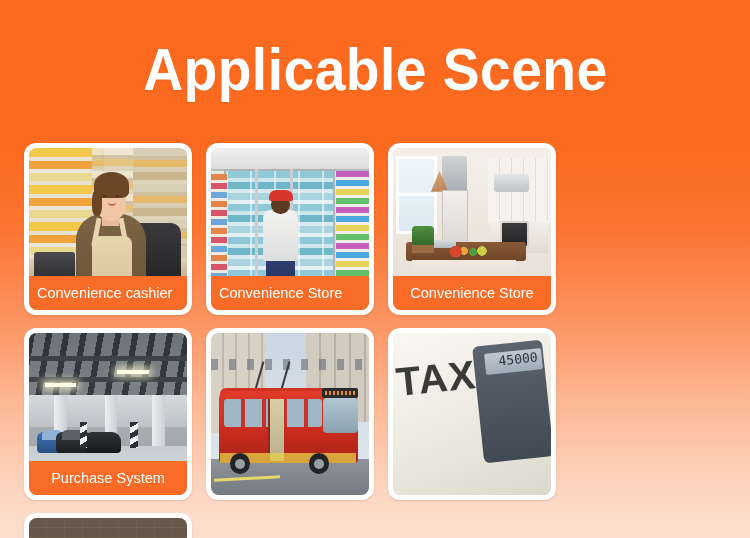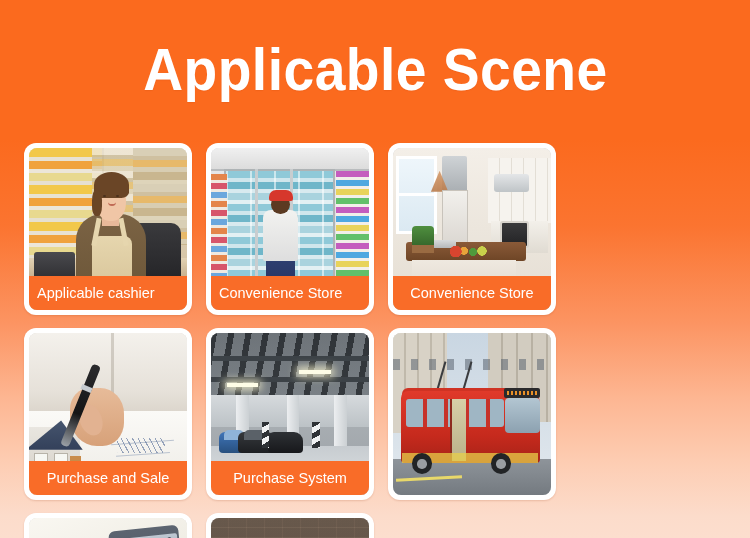--- a/index.html
+++ b/index.html
@@ -421,21 +421,21 @@
           <div class="sc-strapA"></div>
           <div class="sc-strapB"></div>
           <div class="sc-neck"></div>
           <div class="sc-head"></div>
           <div class="sc-hair"></div>
           <div class="sc-hair2"></div>
           <div class="sc-eyeA"></div>
           <div class="sc-eyeB"></div>
           <div class="sc-smile"></div>
         </div>
-        <div class="caption left">Applicable cashier</div>
+        <div class="caption left">Convenience cashier</div>
       </div>
     </div>
 
     <div class="card">
       <div class="card-inner">
         <div class="photo">
           <div class="cs-bg"></div>
           <div class="cs-ceil"></div>
           <div class="cs-cool"></div>
           <div class="cs-div" style="left:28%"></div>
@@ -470,43 +470,20 @@
           <div class="kt-islandB"></div>
           <div class="kt-sink"></div>
           <div class="kt-potA"></div>
           <div class="kt-plantA"></div>
           <div class="kt-veg"></div>
         </div>
         <div class="caption">Convenience Store</div>
       </div>
     </div>
 
-    <div class="card">
-      <div class="card-inner">
-        <div class="photo">
-          <div class="ps-bg"></div>
-          <div class="ps-shirt"></div>
-          <div class="ps-shirtfold"></div>
-          <div class="ps-paper"></div>
-          <div class="ps-line1"></div>
-          <div class="ps-line2"></div>
-          <div class="ps-sign"></div>
-          <div class="ps-house"></div>
-          <div class="ps-roof"></div>
-          <div class="ps-winA"></div>
-          <div class="ps-winB"></div>
-          <div class="ps-door"></div>
-          <div class="ps-hand"></div>
-          <div class="ps-thumb"></div>
-          <div class="ps-pen"></div>
-          <div class="ps-penring"></div>
-        </div>
-        <div class="caption">Purchase and Sale</div>
-      </div>
-    </div>
 
     <div class="card">
       <div class="card-inner">
         <div class="photo">
           <div class="pk-bg"></div>
           <div class="pk-ceil"></div>
           <div class="pk-beamA"></div>
           <div class="pk-beamB"></div>
           <div class="pk-lightA"></div>
           <div class="pk-lightB"></div>

